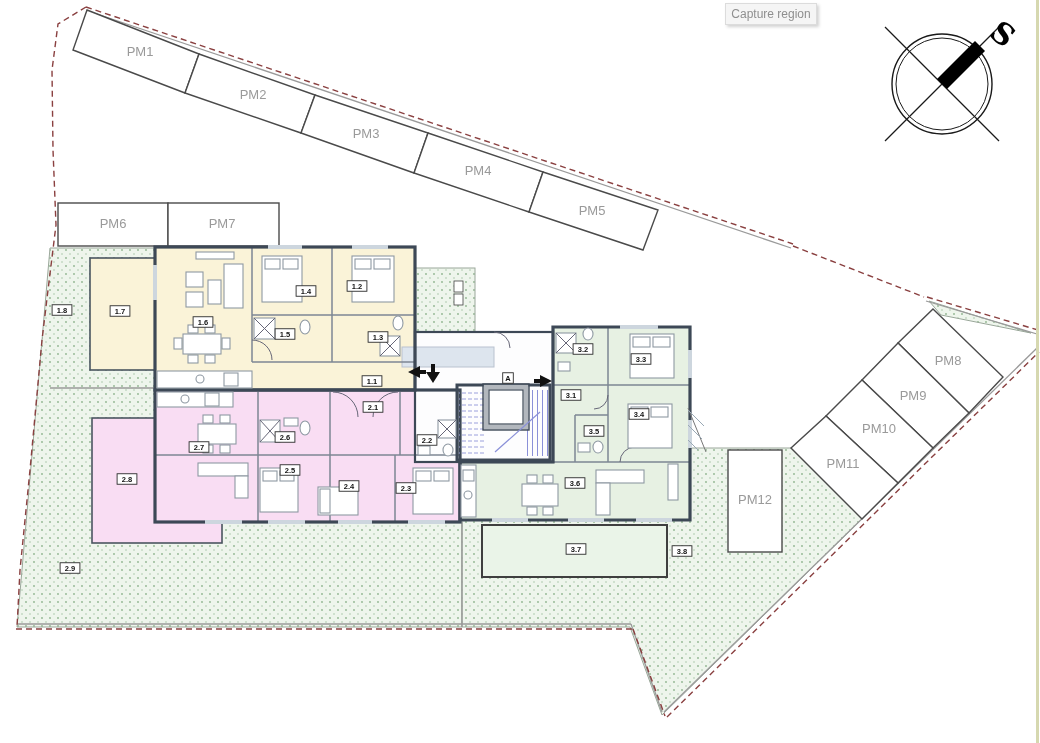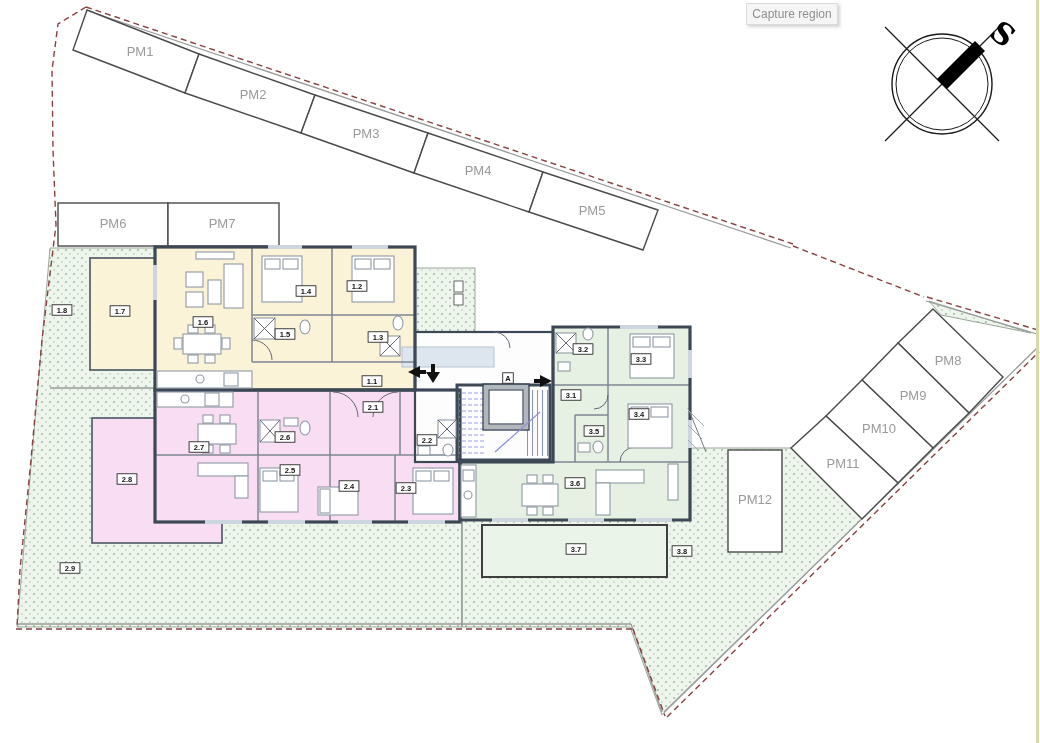--- a/index.html
+++ b/index.html
@@ -18,21 +18,21 @@
   .pk{fill:#ffffff;stroke:var(--c-pko,#4a4a4a);stroke-width:1.4;}
   .pktxt{fill:var(--c-pkt,#9a9a9a);font-size:13px;text-anchor:middle;}
   .bnd-red{stroke:var(--c-red,#8a4040);stroke-width:1.4;fill:none;stroke-dasharray:6 4;}
   .bnd-gray{stroke:#9a9a9a;stroke-width:1.3;fill:none;}
   .stairblue{stroke:var(--c-blue,#8a90d8);}
   .rlbl-box{fill:#fff;stroke:#2b2b2b;stroke-width:0.9;}
   .rlbl-txt{fill:#111;font-size:7.5px;font-weight:bold;text-anchor:middle;}
   #tooltip{position:absolute;left:725px;top:3px;width:90px;height:20px;
            background:var(--c-tipbg,#f5f5f5);border:1px solid #dcdcdc;
            box-shadow:2px 2px 3px rgba(0,0,0,0.18);
-           color:var(--c-tiptx,#8f8f8f);font-size:12px;line-height:20px;text-align:center;margin-left:21px;}
+           color:var(--c-tiptx,#8f8f8f);font-size:12px;line-height:20px;text-align:center;}
 </style>
 </head>
 <body>
 
 <div id="stage">
 <svg id="plan" width="1040" height="743" viewBox="0 0 1040 743">
   <defs>
     <pattern id="dots" width="8" height="8" patternUnits="userSpaceOnUse">
       <rect width="8" height="8" fill="#eef5ec"></rect>
       <circle cx="2" cy="2" r="0.9" fill="#8fb48f"></circle>

